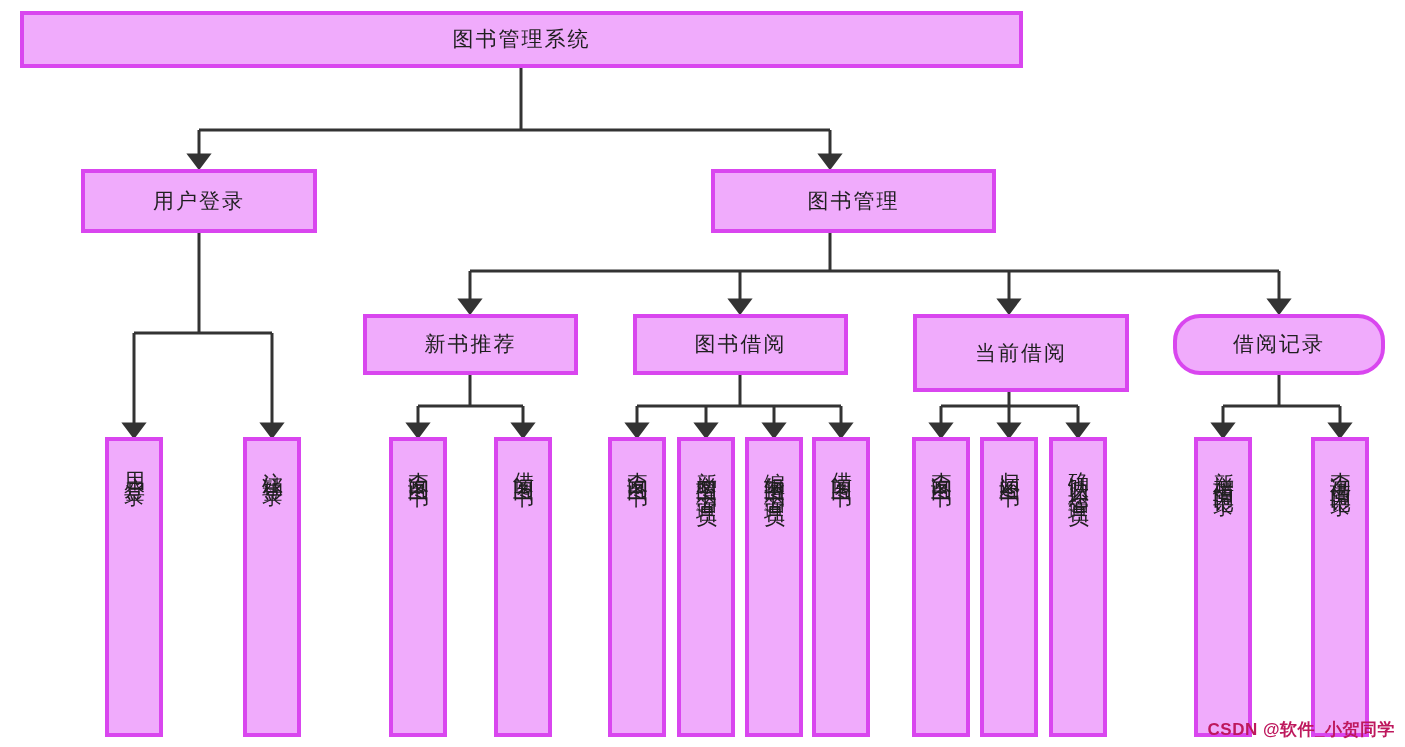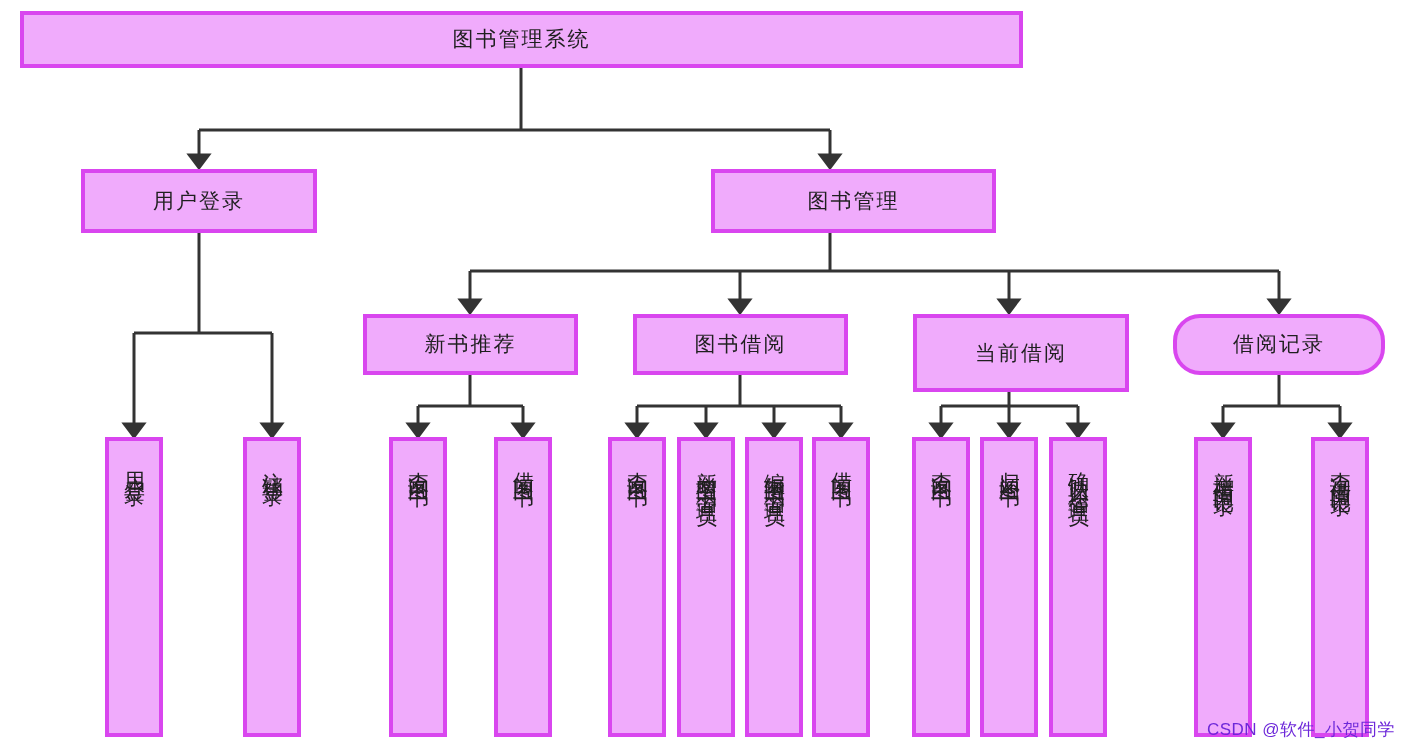--- a/index.html
+++ b/index.html
@@ -58,23 +58,24 @@
   .node.root .label,
   .node.level2 .label,
   .node.level3 .label {
     letter-spacing: 2px;
   }
   #watermark {
     position: absolute;
     right: 10px;
     bottom: 6px;
     font-size: 17px;
-    color: #6d28d9;
+    color: #be185d;
     letter-spacing: 0.5px;
     white-space: nowrap;
+    font-weight: bold;
   }
 </style>
 </head>
 <body>
 
 <div id="diagram-root">
 
   <svg id="edges" viewBox="0 0 1405 747" xmlns="http://www.w3.org/2000/svg">
     <defs>
       <marker id="arrowhead" markerWidth="11" markerHeight="11" refX="2.2" refY="4.2" orient="auto" markerUnits="strokeWidth">

